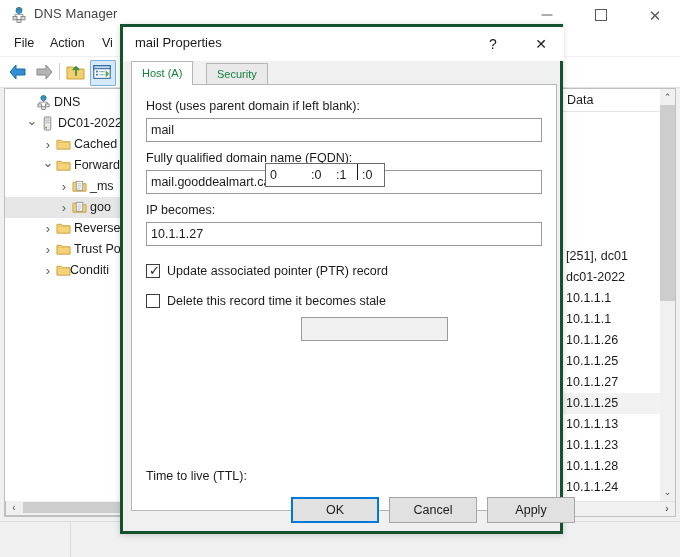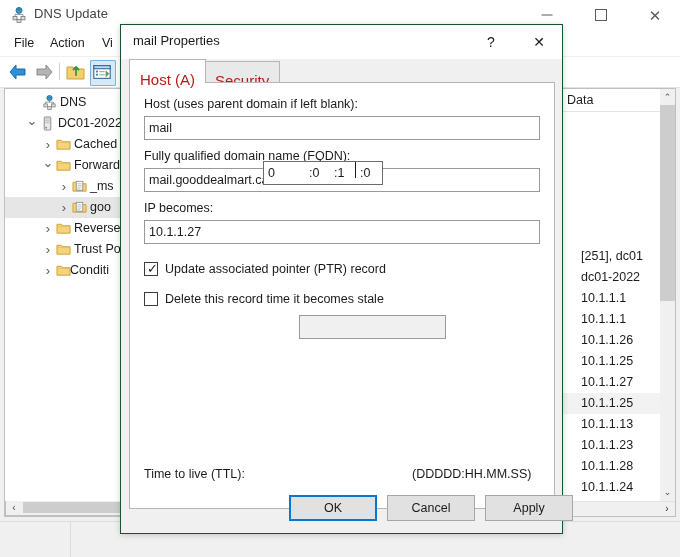--- a/index.html
+++ b/index.html
@@ -48,44 +48,44 @@
   #tree-hscroll .arr{position:absolute;left:1px;top:0;width:14px;height:13px;line-height:13px;text-align:center;font-size:10px;color:#505050;}
   #tree-hthumb{position:absolute;left:17px;top:1px;width:102px;height:11px;background:#cdcdcd;}
 
   
   #list-pane{position:absolute;left:143px;top:88px;width:533px;height:429px;background:#ffffff;border:1px solid #bfbfbf;box-sizing:border-box;overflow:hidden;}
   #list-header{position:absolute;left:0;top:0;width:533px;height:22px;background:#ffffff;border-bottom:1px solid #e4e4e4;}
   .col-head{position:absolute;top:0;height:22px;line-height:22px;font-size:12.5px;color:#1b1b1b;padding-left:8px;box-sizing:border-box;cursor:default;}
   #col-data{left:414px;width:105px;border-left:1px solid #e0e0e0;}
   .lrow{position:absolute;height:21px;line-height:21px;font-size:12.5px;color:#1b1b1b;white-space:nowrap;cursor:default;}
   .lrow .c-type{position:absolute;left:392px;}
-  .lrow .c-data{position:absolute;left:437px;}
+  .lrow .c-data{position:absolute;left:422px;}
   .lrow.sel{background:#f2f2f2;}
 
   #list-vscroll{position:absolute;right:0;top:0;width:15px;height:427px;background:#f0f0f0;}
   #lv-up{position:absolute;left:0;top:0;width:15px;height:16px;line-height:16px;text-align:center;font-size:9px;color:#505050;}
   #lv-down{position:absolute;left:0;bottom:16px;width:15px;height:16px;line-height:16px;text-align:center;font-size:9px;color:#505050;}
   #lv-thumb{position:absolute;left:0;top:16px;width:15px;height:196px;background:#cdcdcd;}
   #list-hscroll{position:absolute;left:0;bottom:0;width:531px;height:15px;background:#f0f0f0;border-top:1px solid #e2e2e2;box-sizing:border-box;}
   #lh-right{position:absolute;right:1px;top:0;width:14px;height:13px;line-height:13px;text-align:center;font-size:10px;color:#303030;}
 
   #status-bar{position:absolute;left:0;top:521px;width:680px;height:36px;background:#f0f0f0;border-top:1px solid #dcdcdc;}
   #status-sep1{position:absolute;left:70px;top:0;width:1px;height:36px;background:#dcdcdc;}
 
   
-  #props-dialog{position:absolute;left:120px;top:24px;width:443px;height:510px;background:#f0f0f0;border:1px solid #14532d;box-shadow:0 1px 6px rgba(0,0,0,.18);box-sizing:border-box;}
+  #props-dialog{position:absolute;left:120px;top:24px;width:443px;height:510px;background:#f0f0f0;border:3px solid #14532d;box-shadow:0 1px 6px rgba(0,0,0,.18);box-sizing:border-box;}
   #dlg-titlebar{position:absolute;left:0;top:0;width:441px;height:34px;background:#ffffff;}
   #dlg-title{position:absolute;left:12px;top:8px;font-size:13px;color:#1b1b1b;}
   .dbtn{position:absolute;top:0;height:34px;width:46px;cursor:default;text-align:center;line-height:34px;font-size:14px;color:#1b1b1b;}
   #dlg-help{right:48px;}
   #dlg-close{right:0;}
 
   #tabstrip{position:absolute;left:0;top:34px;width:441px;height:24px;}
-  .tab{position:absolute;top:2px;height:22px;line-height:21px;font-size:15px;padding:8px 10px;box-sizing:border-box;
-       border:1px solid #b6b6b6;border-bottom:none;background:#e9e9e9;color:#b91c1c;cursor:default;}
+  .tab{position:absolute;top:2px;height:22px;line-height:21px;font-size:11px;padding:0 10px;box-sizing:border-box;
+       border:1px solid #b6b6b6;border-bottom:none;background:#e9e9e9;color:#15803d;cursor:default;}
   .tab.active{background:#ffffff;top:0;height:24px;line-height:23px;border-color:#b6b6b6;z-index:3;}
   #tab-host{left:8px;}
   #tab-security{left:83px;}
 
   #tabpanel{position:absolute;left:8px;top:57px;width:426px;height:427px;background:#ffffff;border:1px solid #b6b6b6;box-sizing:border-box;}
 
   .fld-label{position:absolute;font-size:12.5px;color:#1b1b1b;}
   .txtbox{position:absolute;background:#ffffff;border:1px solid #9a9a9a;box-sizing:border-box;
           font-family:"Liberation Sans",sans-serif;font-size:12.5px;color:#1b1b1b;padding:2px 4px;line-height:19px;}
 
@@ -115,21 +115,21 @@
 
   <div id="title-bar">
     <svg id="app-icon" viewBox="0 0 16 16">
       <circle cx="8" cy="3.4" r="3" fill="#3d9be0" stroke="#1c5f94" stroke-width=".8"></circle>
       <path d="M8 3.4 L5.4 2.2 M8 3.4 L10.6 2.2 M8 3.4 L8 .8" stroke="#2c7a3f" stroke-width=".7" fill="none"></path>
       <rect x="2" y="9.5" width="4" height="3.4" fill="#dcdcdc" stroke="#6b6b6b" stroke-width=".7"></rect>
       <rect x="10" y="9.5" width="4" height="3.4" fill="#dcdcdc" stroke="#6b6b6b" stroke-width=".7"></rect>
       <rect x="6" y="12.6" width="4" height="3" fill="#dcdcdc" stroke="#6b6b6b" stroke-width=".7"></rect>
       <path d="M4 9.5 L4 7.4 L12 7.4 L12 9.5 M8 7.4 L8 6.3" stroke="#6b6b6b" stroke-width=".7" fill="none"></path>
     </svg>
-    <div id="app-title">DNS Update</div>
+    <div id="app-title">DNS Manager</div>
     <div class="wbtn" id="win-min">
         <span class="g"></span>
       </div>
     <div class="wbtn" id="win-max">
         <span class="g"></span>
       </div>
     <div class="wbtn" id="win-close">
         <span class="g" style="font-size:15px;">✕</span>
       </div>
   </div>
@@ -165,21 +165,21 @@
         <rect x="4.5" y="9.5" width="2" height="2" fill="#3b77ad"></rect>
         <rect x="4.5" y="13" width="2" height="2" fill="#3b77ad"></rect>
         <rect x="8" y="10" width="6" height="1.2" fill="#8fa9bd"></rect>
         <rect x="8" y="13.5" width="6" height="1.2" fill="#8fa9bd"></rect>
         <path d="M15 9 L19 13 L15 17 Z" fill="#4fa84f"></path>
       </svg>
     </div>
   </div>
 
   <div id="tree-pane">
-      <div class="tnode" style="top: 3px; left: 18px; width: 133px;">
+      <div class="tnode" style="top: 3px; left: 12px; width: 133px;">
         <span class="exp" style="left: 4px;"></span>
         <span class="ico" style="left: 19px;"><svg viewBox="0 0 16 16" width="15" height="15">
             <circle cx="8" cy="3.2" r="2.8" fill="#3d9be0" stroke="#1c5f94" stroke-width=".8"></circle>
             <path d="M8 3.2 L5.4 2 M8 3.2 L10.6 2" stroke="#2c7a3f" stroke-width=".7"></path>
             <rect x="2" y="9.5" width="3.8" height="3.2" fill="#dcdcdc" stroke="#6b6b6b" stroke-width=".7"></rect>
             <rect x="10.2" y="9.5" width="3.8" height="3.2" fill="#dcdcdc" stroke="#6b6b6b" stroke-width=".7"></rect>
             <rect x="6.1" y="12.5" width="3.8" height="3" fill="#dcdcdc" stroke="#6b6b6b" stroke-width=".7"></rect>
             <path d="M3.9 9.5 L3.9 7.6 L12.1 7.6 L12.1 9.5 M8 7.6 L8 6.2" stroke="#6b6b6b" stroke-width=".7" fill="none"></path>
           </svg></span>
         <span class="lbl" style="left: 37px;">DNS</span>
@@ -369,19 +369,18 @@
     <div class="txtbox" style="left:169px;top:232px;width:147px;height:24px;background:#f0f0f0;border-color:#9a9a9a;"></div>
 
     <div class="fld-label" style="left:14px;top:384px;">Time to live (TTL):</div>
     <div id="ttl-box">
       <span id="ttl-d">0</span>
       <span id="ttl-h">:0</span>
       <span id="ttl-m">:1</span>
       <span id="ttl-caret"></span>
       <span id="ttl-s">:0</span>
     </div>
-    <div class="fld-label" style="left:282px;top:384px;">(DDDDD:HH.MM.SS)</div>
   </div>
 
   <div class="dlgbtn" id="btn-ok">OK</div>
   <div class="dlgbtn" id="btn-cancel">Cancel</div>
   <div class="dlgbtn" id="btn-apply">Apply</div>
 </div>
 
 </body></html>

